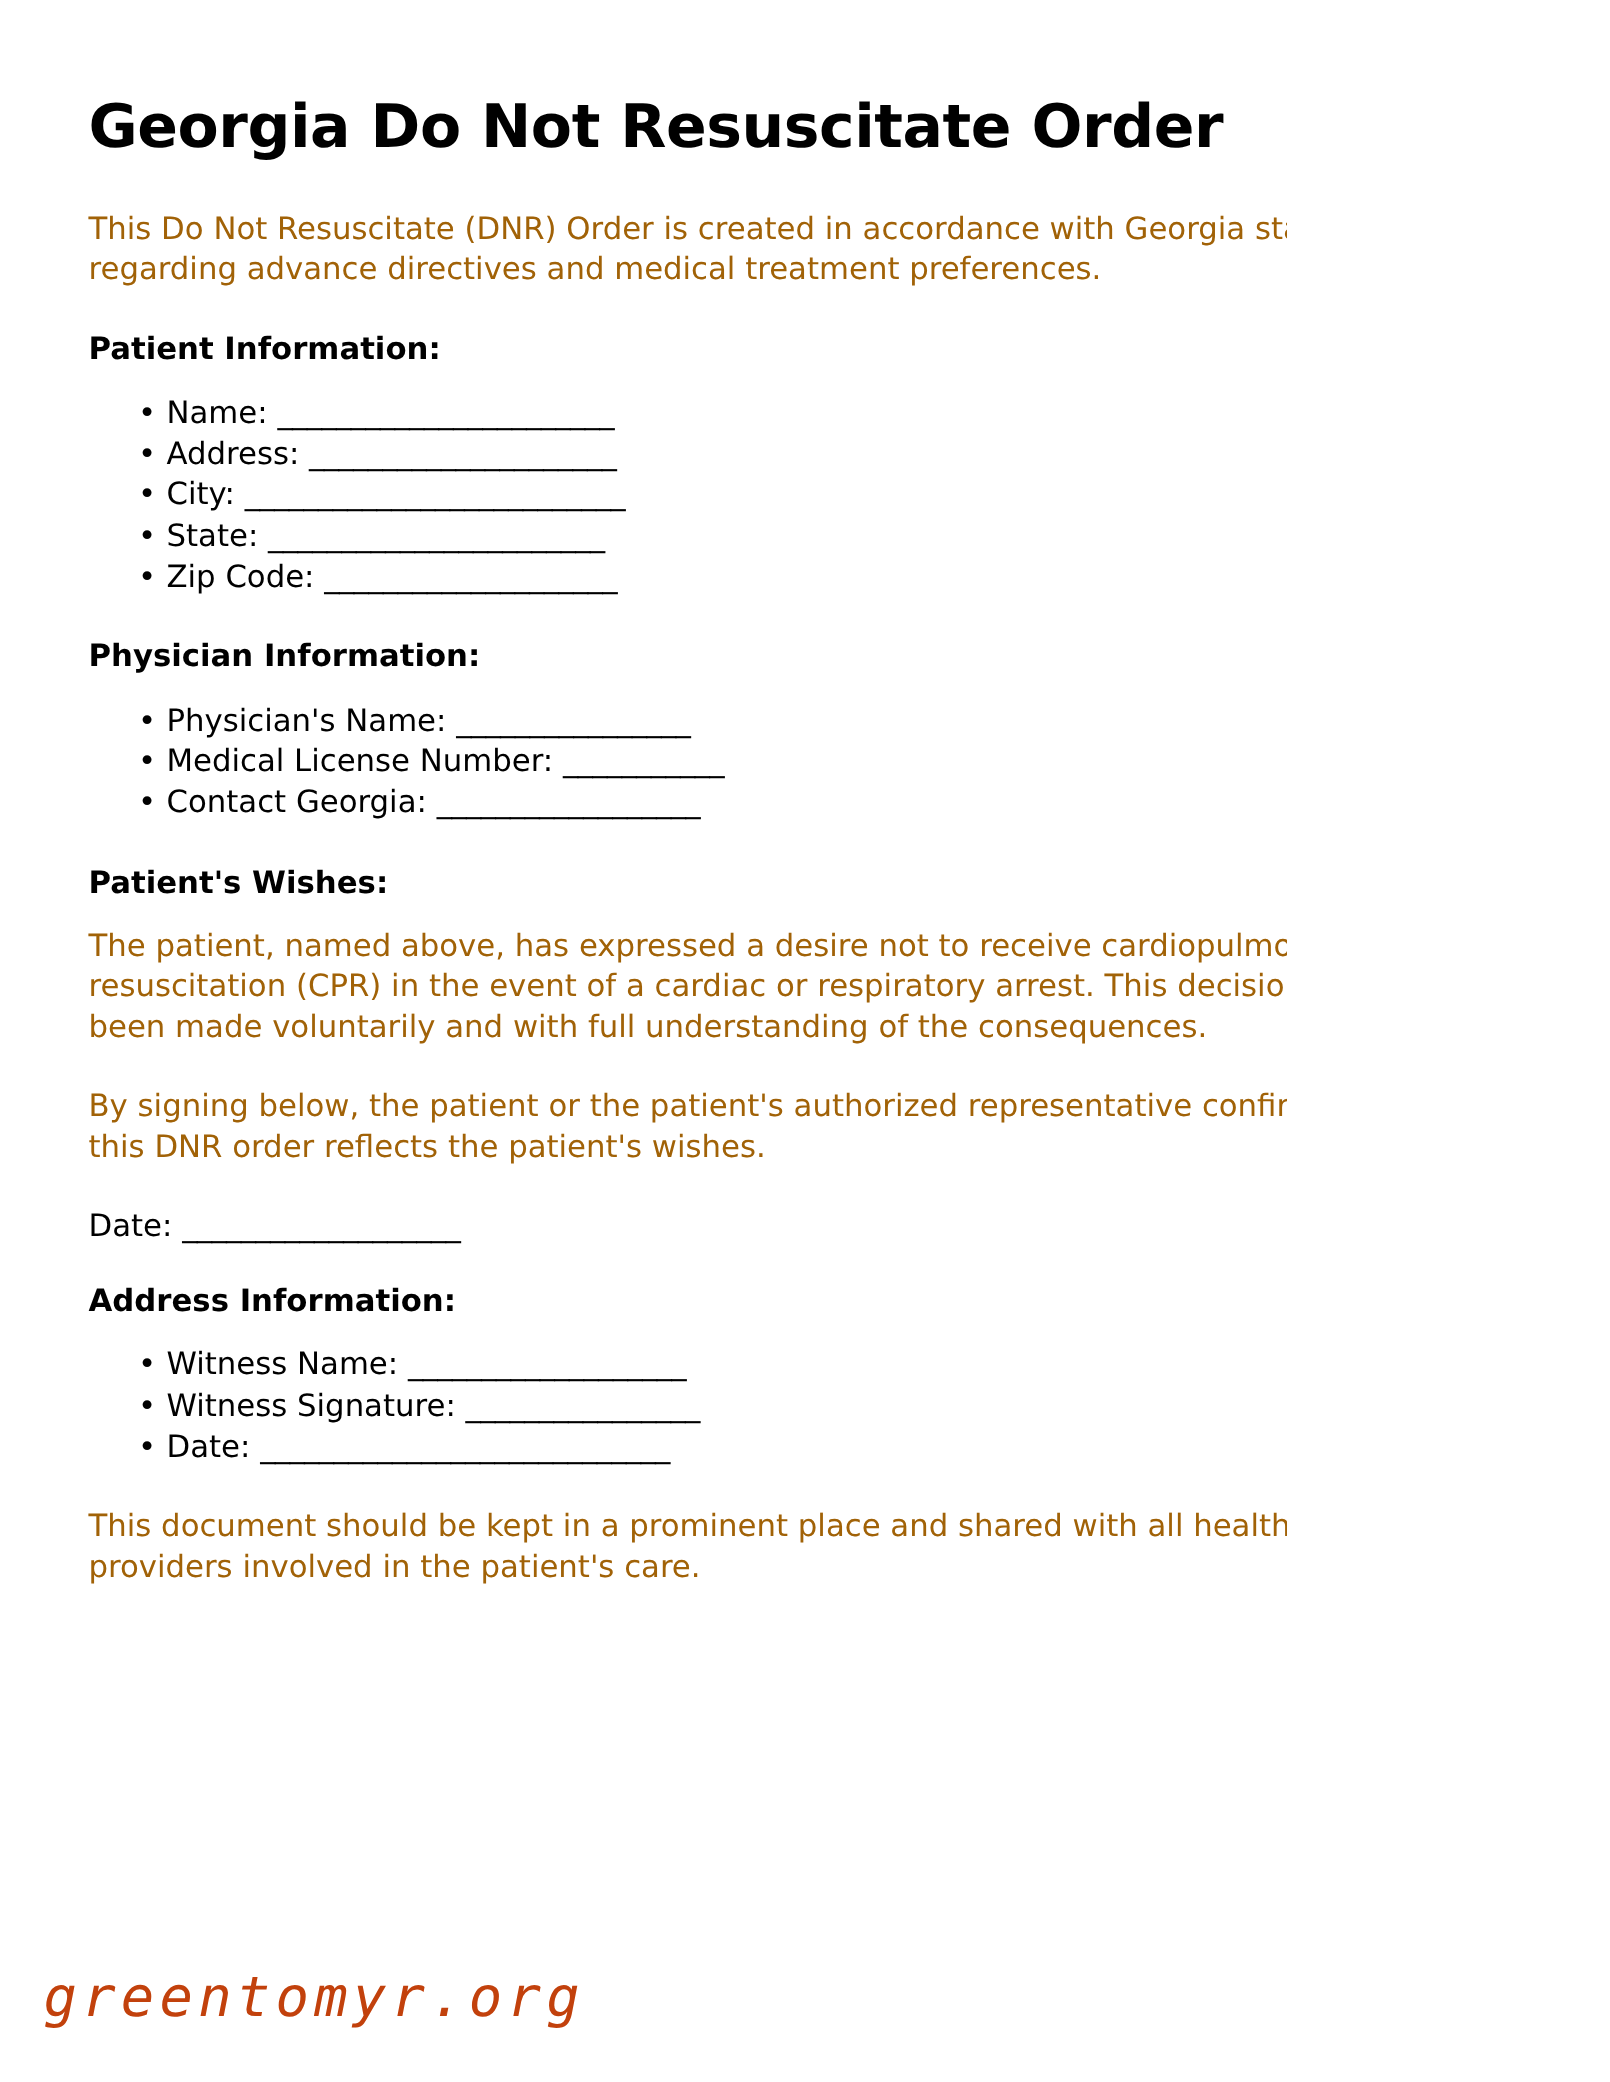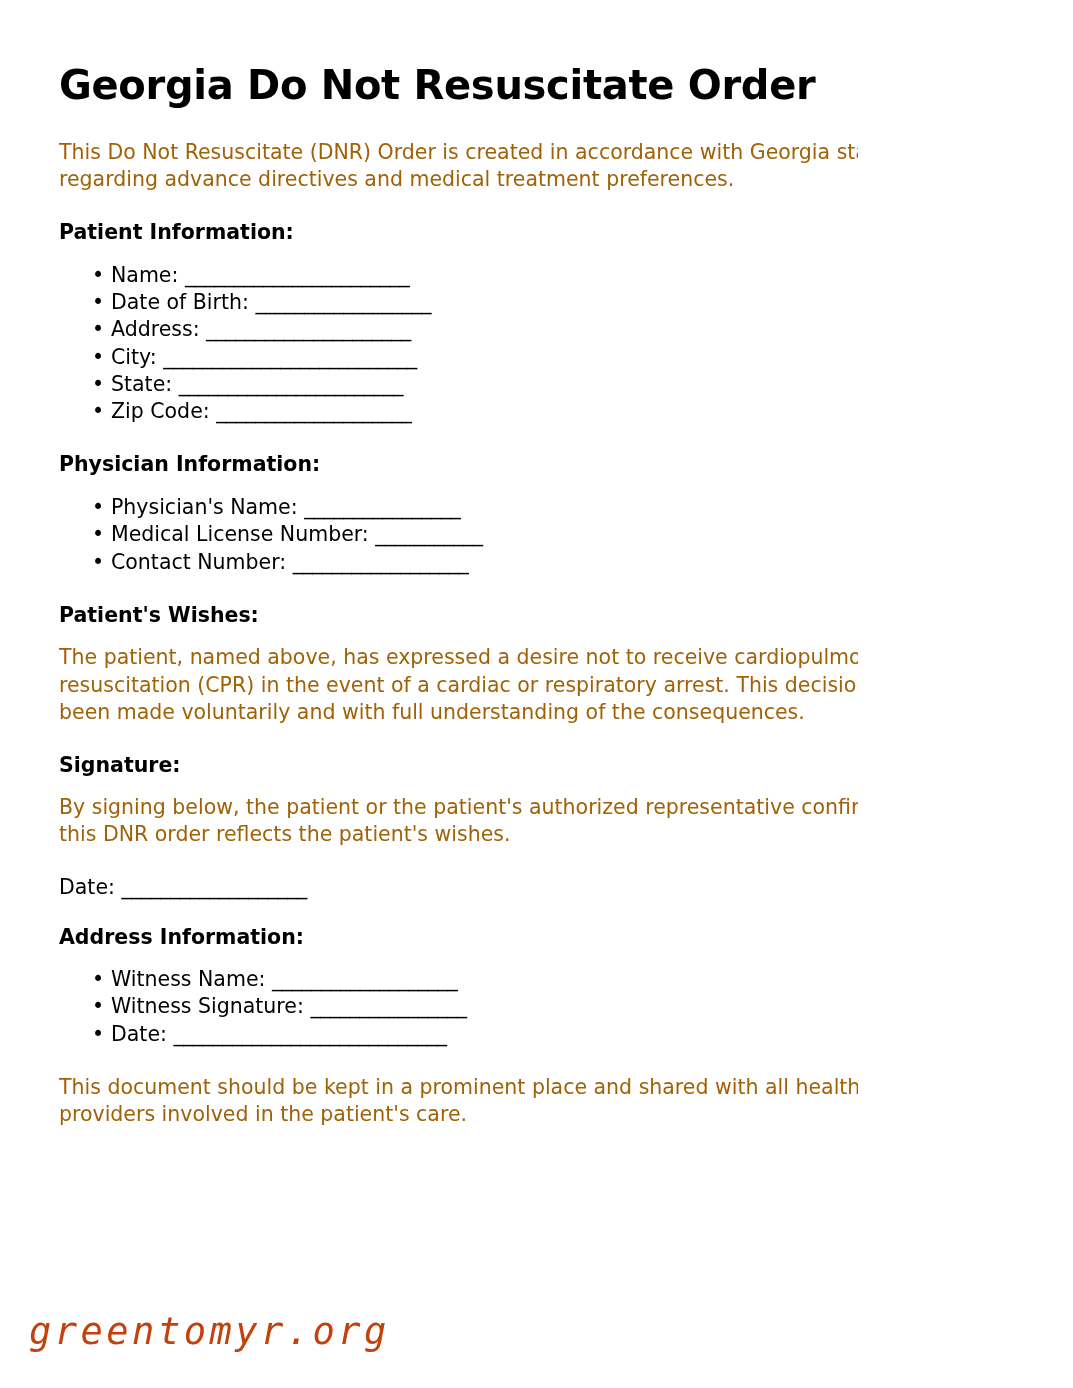--- a/index.html
+++ b/index.html
@@ -119,38 +119,36 @@
 <div class="page">
   <div class="content">
 
     <h1 class="doc-title">Georgia Do Not Resuscitate Order</h1>
 
     <p class="body-text">This Do Not Resuscitate (DNR) Order is created in accordance with Georgia state laws regarding advance directives and medical treatment preferences.</p>
 
     <h2 class="section-head">Patient Information:</h2>
     <ul class="field-list">
       <li><span class="field-label">Name:</span> <span class="blank">_______________________</span></li>
-      <li><span class="field-label">Date of Birth:</span> <span class="blank">__________________</span></li>
       <li><span class="field-label">Address:</span> <span class="blank">_____________________</span></li>
       <li><span class="field-label">City:</span> <span class="blank">__________________________</span></li>
       <li><span class="field-label">State:</span> <span class="blank">_______________________</span></li>
       <li><span class="field-label">Zip Code:</span> <span class="blank">____________________</span></li>
     </ul>
 
     <h2 class="section-head">Physician Information:</h2>
     <ul class="field-list">
       <li><span class="field-label">Physician's Name:</span> <span class="blank">________________</span></li>
       <li><span class="field-label">Medical License Number:</span> <span class="blank">___________</span></li>
-      <li><span class="field-label">Contact Number:</span> <span class="blank">__________________</span></li>
+      <li><span class="field-label">Contact Georgia:</span> <span class="blank">__________________</span></li>
     </ul>
 
     <h2 class="section-head">Patient's Wishes:</h2>
     <p class="body-text">The patient, named above, has expressed a desire not to receive cardiopulmonary resuscitation (CPR) in the event of a cardiac or respiratory arrest. This decision has been made voluntarily and with full understanding of the consequences.</p>
 
-    <h2 class="section-head">Signature:</h2>
     <p class="body-text">By signing below, the patient or the patient's authorized representative confirms that this DNR order reflects the patient's wishes.</p>
 
 
     <p class="sig-line tight"><span>Date:</span> <span class="blank">___________________</span></p>
 
     <h2 class="section-head">Address Information:</h2>
     <ul class="field-list">
       <li><span class="field-label">Witness Name:</span> <span class="blank">___________________</span></li>
       <li><span class="field-label">Witness Signature:</span> <span class="blank">________________</span></li>
       <li><span class="field-label">Date:</span> <span class="blank">____________________________</span></li>

